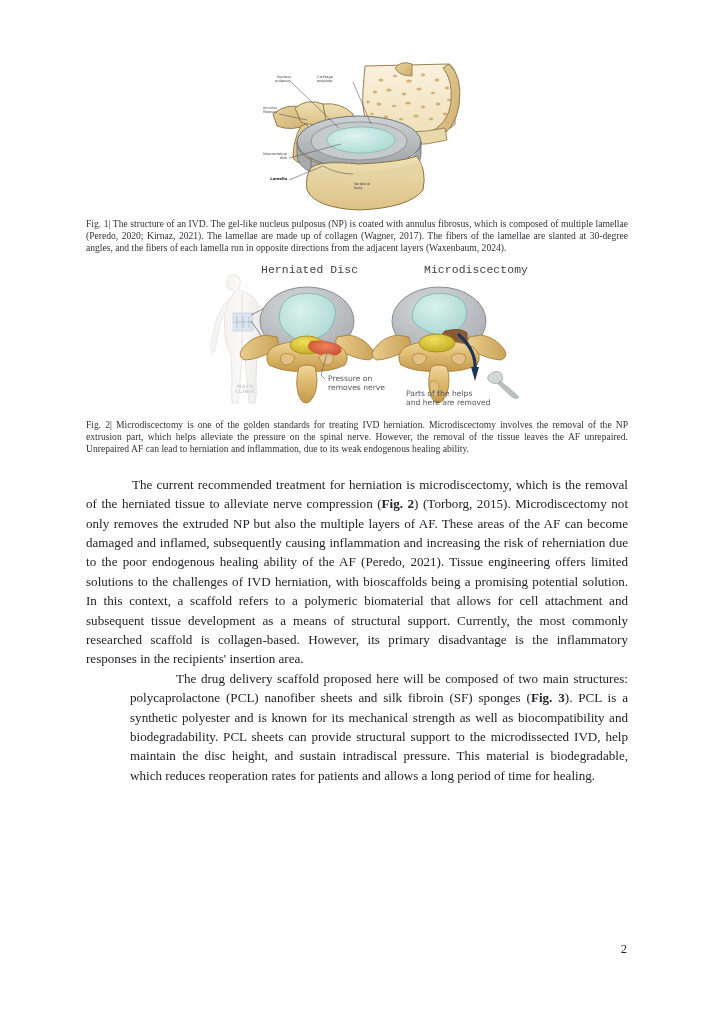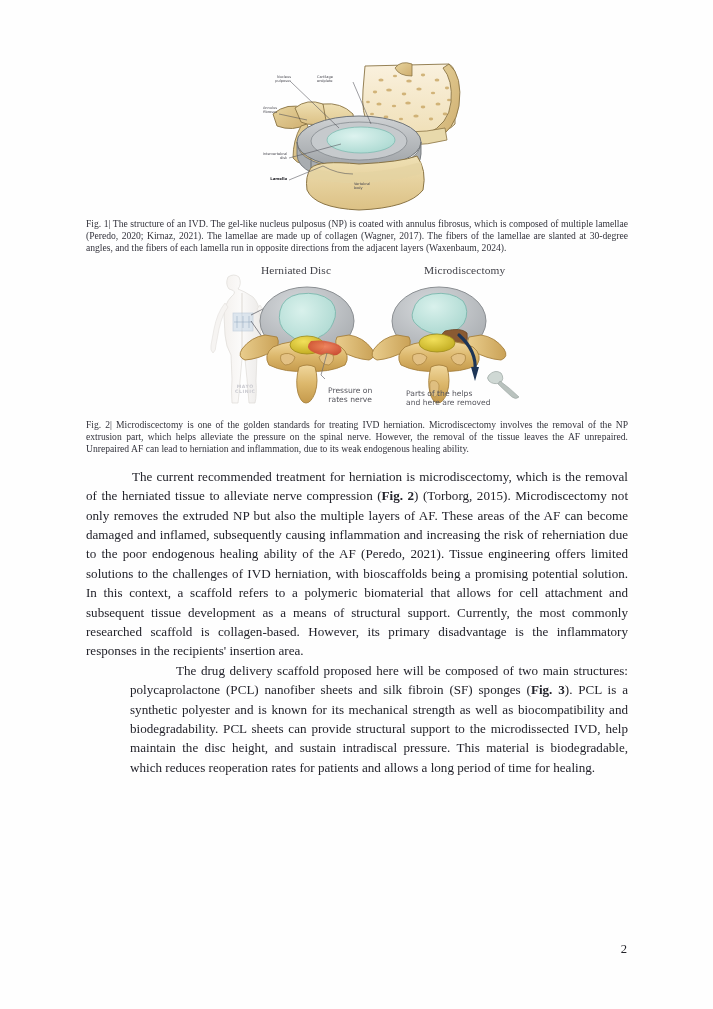--- a/index.html
+++ b/index.html
@@ -58,37 +58,37 @@
     line-height: 19.4px;
     text-align: justify;
     text-justify: inter-word;
     color: #23232b;
     margin: 0;
     text-indent: 46px;
   }
   .body-para + .body-para { margin-top: 0px; margin-left: 44px; }
   .body-para b { font-weight: 700; }
 
-  .gap-before-body { margin-top: 12px; }
+  .gap-before-body { margin-top: 20px; }
 
   
   .fig2-wrap {
     width: 100%;
     display: flex;
     justify-content: center;
     margin-bottom: 5px;
   }
   .fig2-art {
     position: relative;
     width: 340px;
     height: 151px;
   }
   .fig2-title {
     position: absolute;
-    font-family: Liberation Serif, serif;
+    font-family: Liberation Mono, monospace;
     font-size: 11.4px;
     color: #3f3f46;
     letter-spacing: 0.1px;
     white-space: nowrap;
   }
   .fig2-note {
     position: absolute;
     font-family: "DejaVu Sans", sans-serif;
     font-size: 7.6px;
     line-height: 8.8px;
@@ -372,23 +372,23 @@
               <path d="M313 118 Q324 126 332 134 Q329 137 325 134 Q316 126 311 121 Z" fill="#b9c2be" stroke="#9aa5a1" stroke-width="0.6"></path>
             </g>
 
             <path d="M244 118 Q250 116 252 122 Q252 132 248 134 Q243 133 243 126 Q242 120 244 118 Z" fill="#e0c083" stroke="#a6803c" stroke-width="0.6" opacity="0.9"></path>
           </g>
         </svg>
 
         <div class="fig2-title" style="left:74px; top:1px;">Herniated Disc</div>
         <div class="fig2-title" style="left:205px; top:1px;margin-left:32px;">Microdiscectomy</div>
 
-        <div class="fig2-note" style="left:141px; top:124px;text-align:center;">
+        <div class="fig2-note" style="left:141px; top:112px;">
           <div>Pressure on</div>
-          <div>rates nerve</div>
+          <div>removes nerve</div>
         </div>
         <div class="fig2-note" style="left:219px; top:127px;">
           <div>Parts of the helps</div>
           <div>and here are removed</div>
         </div>
 
         <div class="mayo-mark">
           <div>MAYO</div>
           <div>CLINIC</div>
         </div>

